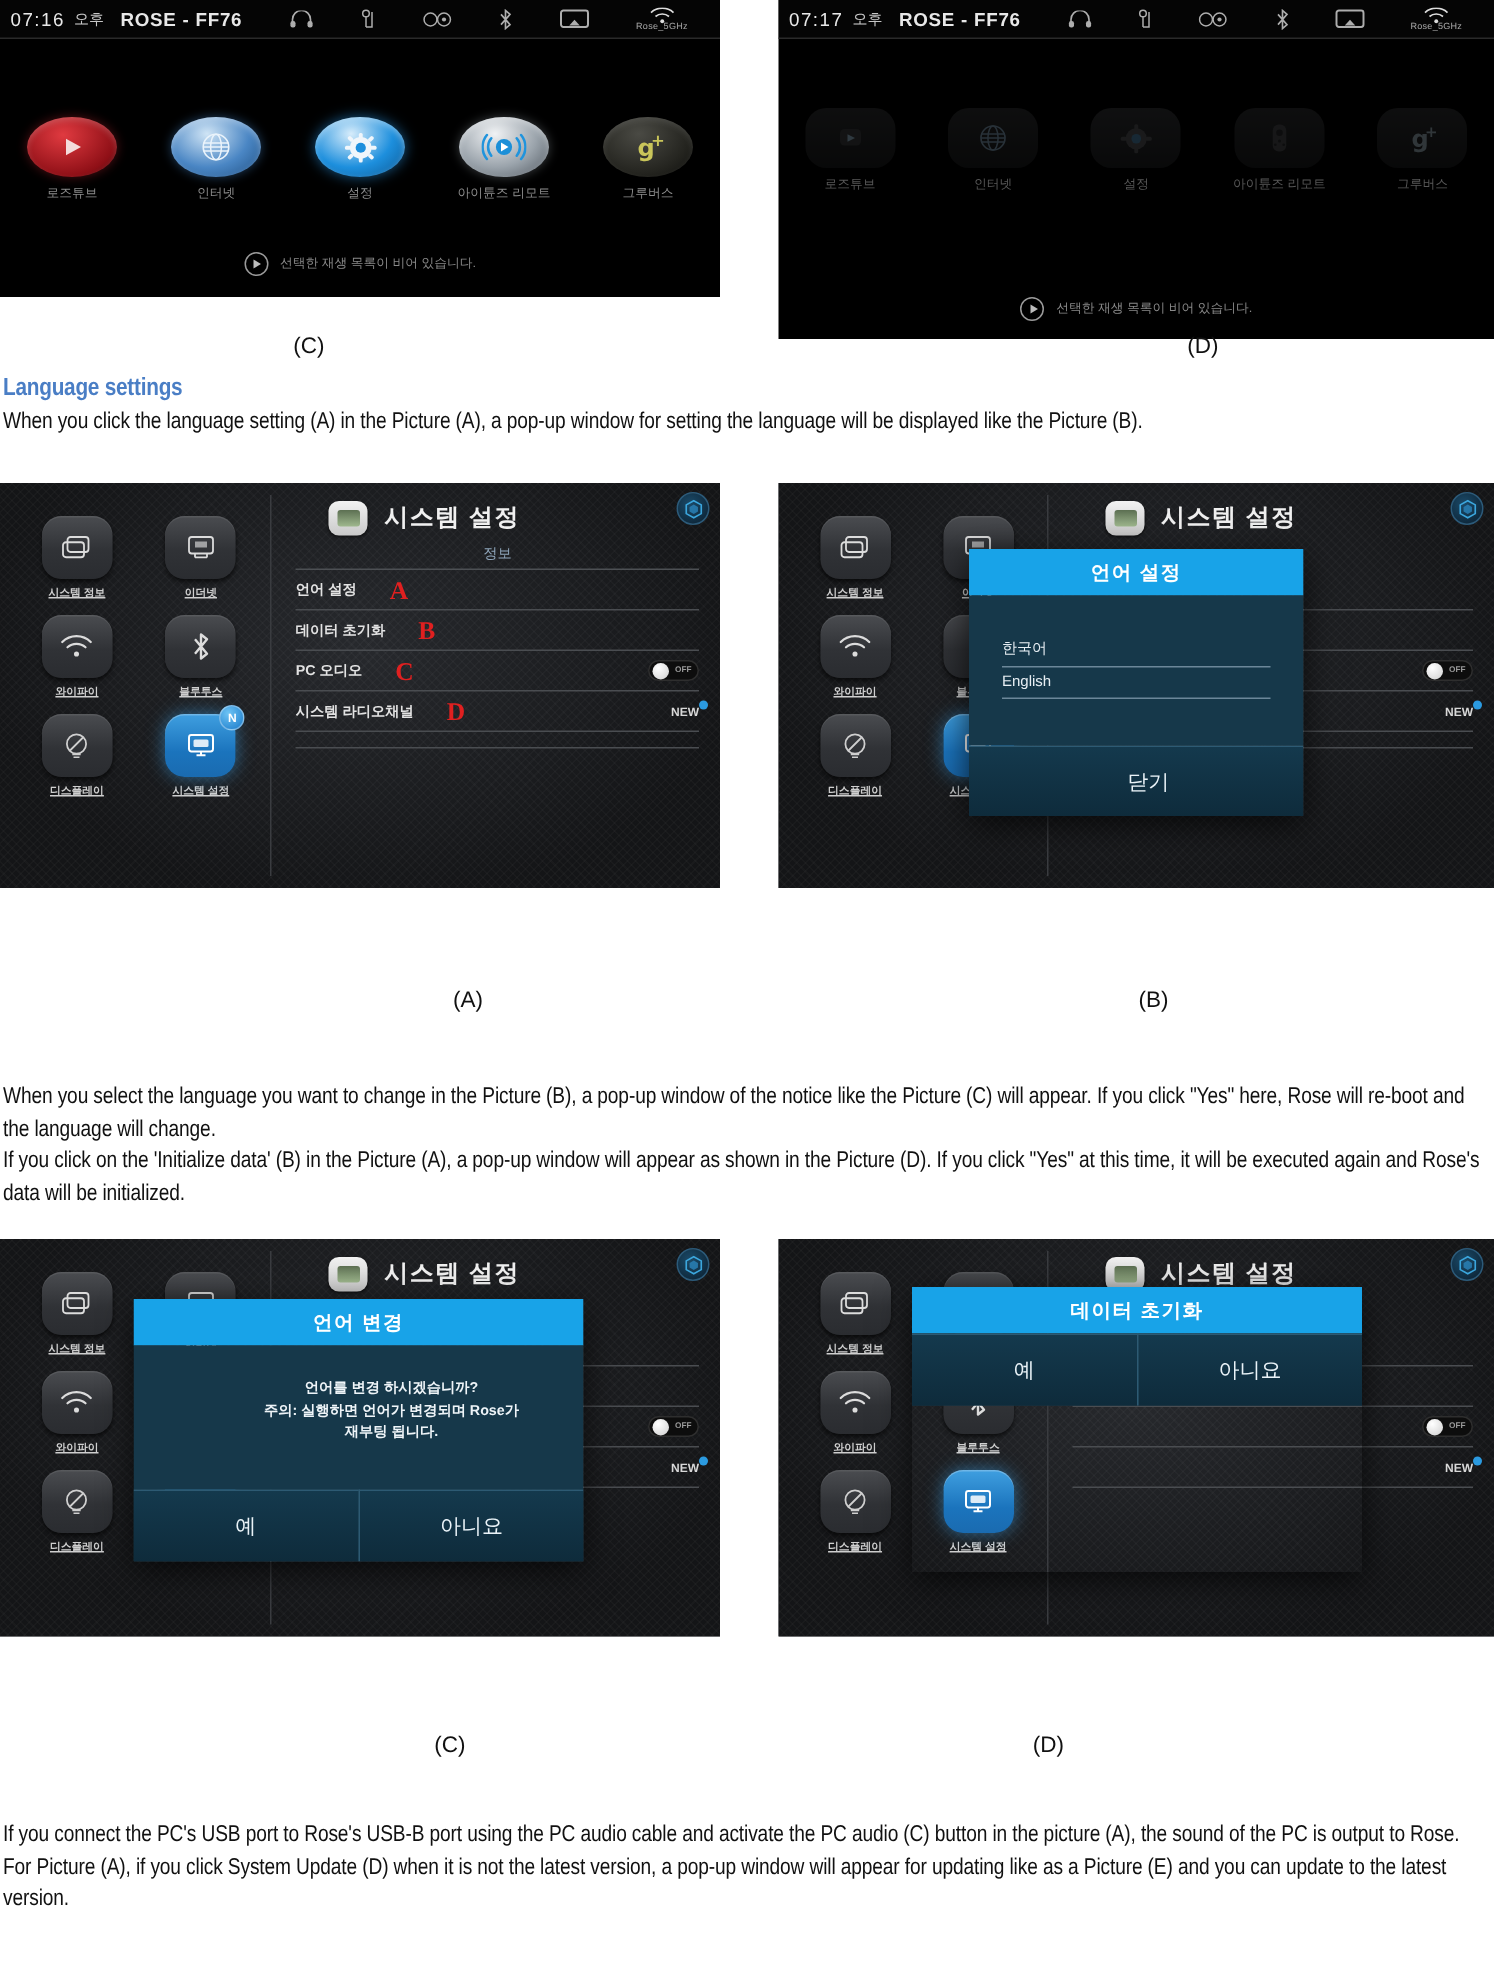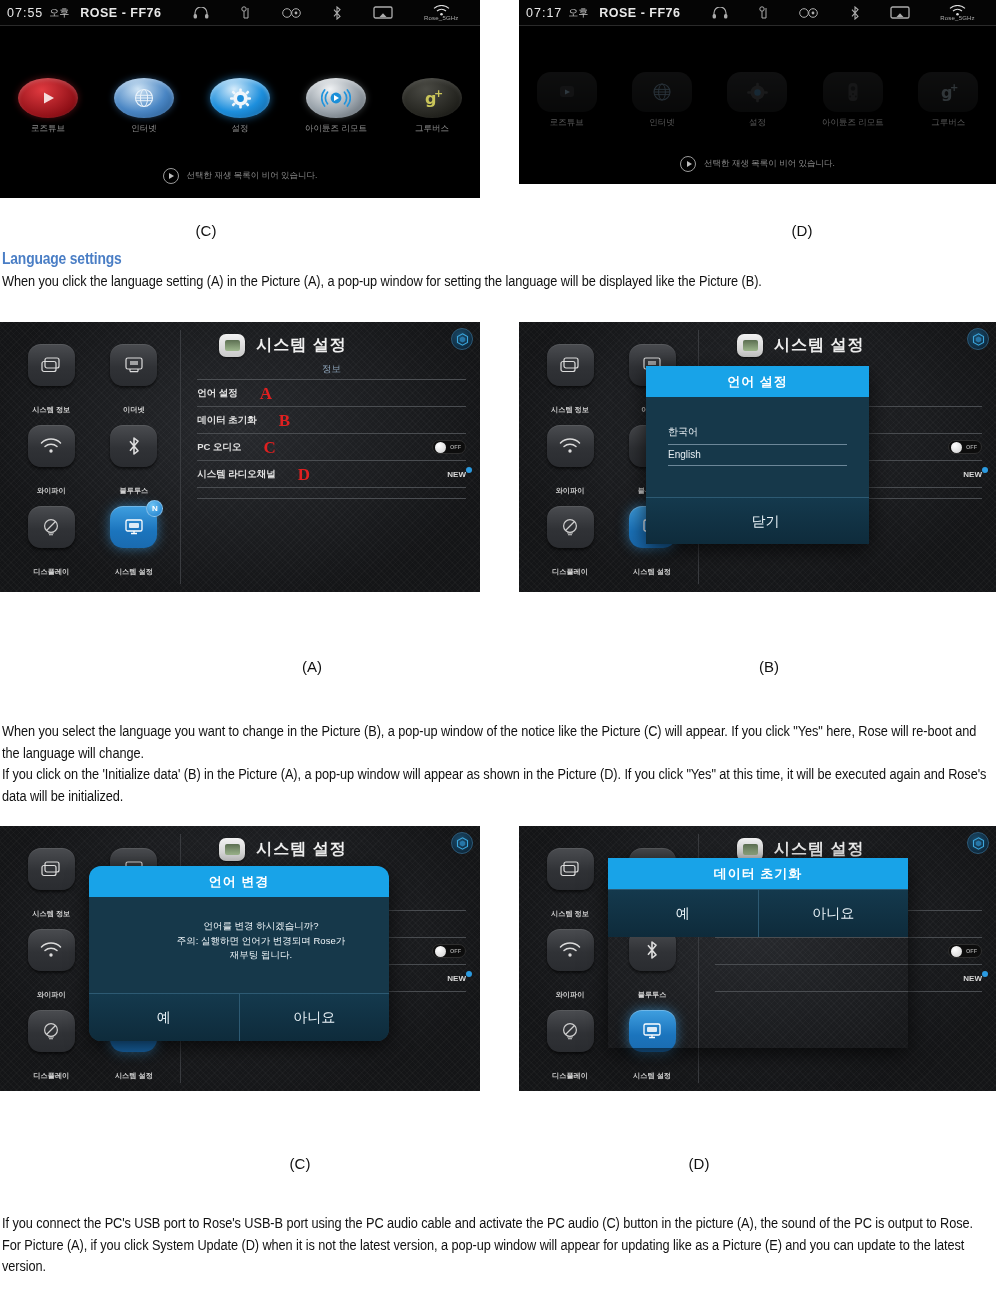--- a/index.html
+++ b/index.html
@@ -60,21 +60,21 @@
             display:flex;flex-wrap:wrap;align-content:flex-start;
             padding:22px 0 0 10px;box-sizing:border-box;}
   .set-divider{position:absolute;top:8px;bottom:8px;width:1px;background:#3a3c40;}
   .tile-wrap{width:50%;display:flex;flex-direction:column;align-items:center;margin-bottom:10px;}
   .tile{width:47px;height:42px;border-radius:13px;display:flex;align-items:center;
         justify-content:center;position:relative;
         background:linear-gradient(180deg,#4a4c50 0%,#303236 55%,#2a2c30 100%);
         box-shadow:0 2px 3px rgba(0,0,0,.6),inset 0 1px 0 rgba(255,255,255,.08);}
   .tile.sel{background:linear-gradient(180deg,#3f9fe0 0%,#1b74bd 60%,#1a6bb0 100%);
         box-shadow:0 0 12px rgba(60,160,230,.6),inset 0 1px 0 rgba(255,255,255,.25);}
-  .tile-lbl{font-size:7.2px;color:#cfcfcf;margin-top:19px;white-space:nowrap;font-weight:bold;}
+  .tile-lbl{font-size:7.2px;color:#cfcfcf;margin-top:4px;white-space:nowrap;font-weight:bold;text-decoration:underline;}
   .nbadge{position:absolute;right:-6px;top:-6px;width:15px;height:15px;border-radius:50%;
           background:radial-gradient(circle at 35% 30%,#6ec4f5,#1879c9);
           color:#fff;font-size:8px;font-weight:bold;display:flex;align-items:center;
           justify-content:center;border:1px solid rgba(255,255,255,.35);}
 
   .set-right{position:absolute;right:0;top:0;bottom:0;left:39%;padding:0 14px 0 10px;
              box-sizing:border-box;}
   .set-title-row{display:flex;align-items:center;gap:11px;padding:12px 0 6px 22px;}
   .set-icon{width:26px;height:23px;border-radius:7px;
             background:linear-gradient(180deg,#f2f2f2,#c9c9c9);
@@ -117,21 +117,21 @@
              border-top:1px solid #2d5a73;}
   .modal-btn + .modal-btn{border-left:1px solid #2d5a73;}
   .close-btn{background:linear-gradient(180deg,#14394d,#0e2b3b);color:#eaf3f8;
              text-align:center;border-top:1px solid #2d5a73;}
 </style>
 </head>
 <body>
 
 <div class="screen" id="home-c" style="left:0;top:0;width:480px;height:198px;">
   <div class="statusbar">
-    <span class="sb-time">07:55</span>
+    <span class="sb-time">07:16</span>
     <span class="sb-ampm">오후</span>
     <span class="sb-name">ROSE - FF76</span>
     <span class="sb-icons">
       <span class="sb-ic">
         <svg width="16" height="12" viewBox="0 0 16 12">
             <path d="M2 8V6a6 6 0 0 1 12 0v2" fill="none" stroke="#ddd" stroke-width="1.1"></path>
             <rect x="0.6" y="7" width="3.4" height="4.4" rx="1.5" fill="#ddd"></rect>
             <rect x="12" y="7" width="3.4" height="4.4" rx="1.5" fill="#ddd"></rect>
           </svg>
       </span>
@@ -230,21 +230,21 @@
       <div class="app-lbl">그루버스</div>
     </div>
   </div>
 
   <div class="bottombar" style="bottom:14px;">
     <span class="playcirc"></span>
     <span>선택한 재생 목록이 비어 있습니다.</span>
   </div>
 </div>
 
-<div class="screen dim" id="home-d" style="left:519px;top:0;width:477px;height:184px;">
+<div class="screen dim" id="home-d" style="left:519px;top:0;width:477px;height:226px;">
   <div class="statusbar">
     <span class="sb-time">07:17</span>
     <span class="sb-ampm">오후</span>
     <span class="sb-name">ROSE - FF76</span>
     <span class="sb-icons">
       <span class="sb-ic">
         <svg width="16" height="12" viewBox="0 0 16 12">
             <path d="M2 8V6a6 6 0 0 1 12 0v2" fill="none" stroke="#ddd" stroke-width="1.1"></path>
             <rect x="0.6" y="7" width="3.4" height="4.4" rx="1.5" fill="#ddd"></rect>
             <rect x="12" y="7" width="3.4" height="4.4" rx="1.5" fill="#ddd"></rect>
@@ -659,23 +659,23 @@
     </div>
   </div>
 
   <span class="rose-logo">
     <svg width="13" height="13" viewBox="0 0 13 13">
         <polygon points="6.5,0.8 11.5,3.6 11.5,9.4 6.5,12.2 1.5,9.4 1.5,3.6" fill="none" stroke="#3ba6dd" stroke-width="1.1"></polygon>
         <polygon points="6.5,3.4 9.3,5 9.3,8 6.5,9.6 3.7,8 3.7,5" fill="#2b84bb" opacity=".8"></polygon>
       </svg>
   </span>
 
-  <div class="modal" style="left:89px;top:40px;width:300px;height:175px;border-radius:12px;">
+  <div class="modal" style="left:89px;top:40px;width:300px;height:175px;">
     <div class="modal-hd" style="height:31px;font-size:13px;letter-spacing:1px;">언어 변경</div>
-    <div class="modal-body modal-msg" style="height:96px;font-size:9.5px;line-height:1.55;padding-top:22px;box-sizing:border-box;white-space:pre-line;font-weight:normal;padding-left:44px;">언어를 변경 하시겠습니까?
+    <div class="modal-body modal-msg" style="height:96px;font-size:9.5px;line-height:1.55;padding-top:22px;box-sizing:border-box;white-space:pre-line;font-weight:bold;padding-left:44px;">언어를 변경 하시겠습니까?
 주의: 실행하면 언어가 변경되며 Rose가
 재부팅 됩니다.</div>
     <div class="modal-btns" style="height:48px;">
       <div class="modal-btn" style="font-size:14px;">예</div>
       <div class="modal-btn" style="font-size:14px;">아니요</div>
     </div>
   </div>
 </div>
 
 <div class="settings" style="left:519px;top:826px;width:477px;height:265px;">

